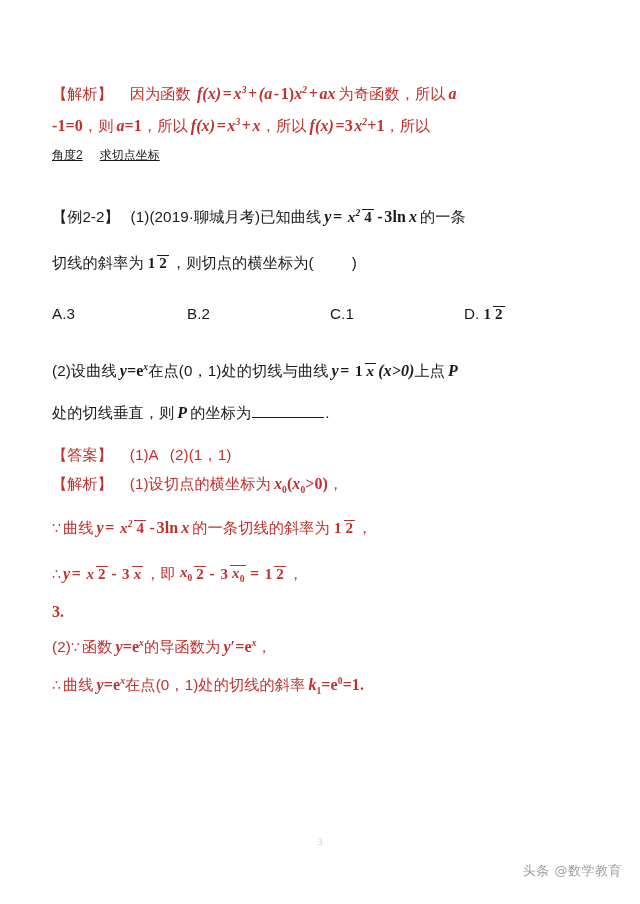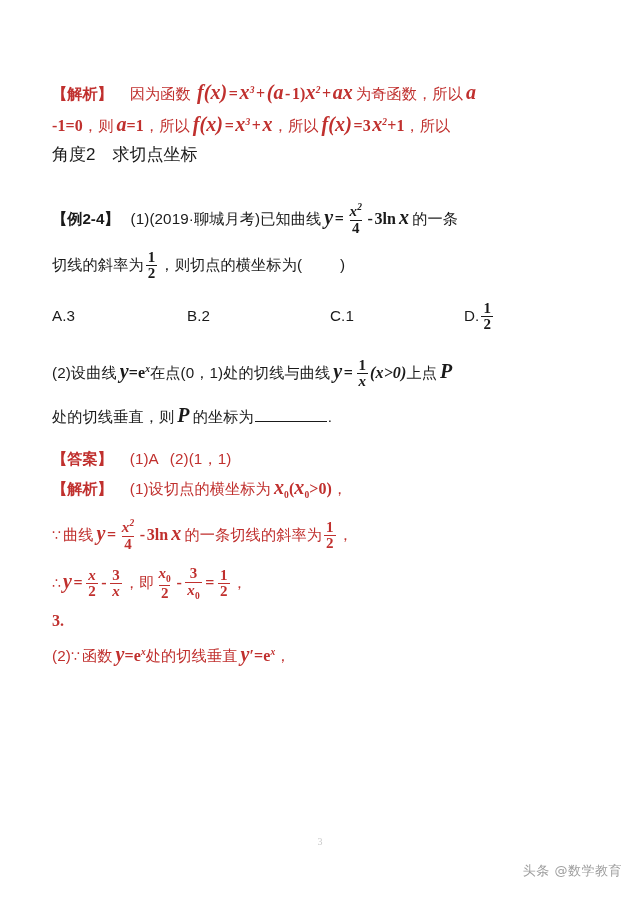--- a/index.html
+++ b/index.html
@@ -38,34 +38,34 @@
     display: block;
     font-size: 15.2px;
     line-height: 29px;
     white-space: nowrap;
     letter-spacing: 0.1px;
   }
   .line.tall {
     line-height: 46px;
   }
   .bracket-label {
-    font-weight: 700;
+    font-weight: 400;
     letter-spacing: 0px;
   }
   .gap-lg { display:inline-block; width: 17px; }
   .gap-md { display:inline-block; width: 11px; }
   .gap-sm { display:inline-block; width: 6px; }
   .gap-xs { display:inline-block; width: 3px; }
 
   
   .v {
     font-style: italic;
     font-family: "Liberation Serif", "DejaVu Serif", serif;
     font-weight: 700;
-    font-size: 20px;
+    font-size: 16px;
   }
   .vn {
     font-family: "Liberation Serif", "DejaVu Serif", serif;
     font-weight: 700;
     font-size: 16px;
   }
   .op {
     font-family: "Liberation Serif", "DejaVu Serif", serif;
     font-weight: 700;
     font-size: 16px;
@@ -81,21 +81,20 @@
   sub.idx {
     font-size: 9.5px;
     vertical-align: sub;
     font-family: "Liberation Serif", serif;
     font-weight: 700;
     font-style: normal;
   }
   
   .frac {
     display: inline-flex;
-    flex-direction: column;
     align-items: center;
     vertical-align: middle;
     font-family: "Liberation Serif", "DejaVu Serif", serif;
     font-weight: 700;
     font-size: 15px;
     line-height: 1.04;
     margin: 0 2px;
     position: relative;
     top: -0.5px;
   }
@@ -114,24 +113,25 @@
   .blank-ul {
     display: inline-block;
     width: 72px;
     border-bottom: 1.6px solid #c0302e;
     height: 11px;
     margin: 0 1px;
   }
   .paren-space { display: inline-block; width: 38px; }
 
   .section-head {
-    font-size: 17px;
+    font-size: 12px;
     line-height: 30px;
     color: #1a1a1a;
     white-space: nowrap;
+    text-decoration: underline;
   }
   .spacer-24 { height: 24px; }
   .spacer-10 { height: 10px; }
   .spacer-8  { height: 8px; }
 
   .pagenum {
     position: absolute;
     left: 0;
     right: 0;
     top: 836px;
@@ -172,21 +172,21 @@
     </div>
 
 
     <div class="section-head">
       <span>角度2</span><span class="gap-lg"></span><span>求切点坐标</span>
     </div>
 
     <div class="spacer-24"></div>
 
     <div class="line tall black">
-      <span class="bracket-label">【例2-4】</span><span class="gap-md"></span><span>(1)(2019·聊城月考)已知曲线</span><span class="gap-xs"></span><span class="v">y</span><span class="op">=</span><span class="frac">
+      <span class="bracket-label">【例2-2】</span><span class="gap-md"></span><span>(1)(2019·聊城月考)已知曲线</span><span class="gap-xs"></span><span class="v">y</span><span class="op">=</span><span class="frac">
           <span class="num"><span>x</span><sup class="exp">2</sup></span>
           <span class="den" style="font-style:normal">4</span>
         </span><span class="op">-</span><span class="vn">3ln</span><span class="gap-xs"></span><span class="v">x</span><span class="gap-xs"></span><span>的一条</span>
     </div>
 
     <div class="line tall black">
       <span>切线的斜率为</span><span class="frac up">
           <span class="num">1</span>
           <span class="den">2</span>
         </span><span>，则切点的横坐标为(</span><span class="paren-space"></span><span>)</span>
@@ -252,21 +252,24 @@
           <span class="den">2</span>
         </span><span>，</span>
     </div>
 
 
     <div class="line red">
       <span class="vn">3.</span>
     </div>
 
     <div class="line red" style="line-height:34px">
-      <span>(2)</span><span class="because">∵</span><span>函数</span><span class="gap-xs"></span><span class="v">y</span><span class="vn">=e</span><sup class="exp">x</sup><span>处的切线垂直</span><span class="gap-xs"></span><span class="v">y</span><span class="vn">′</span><span class="vn">=e</span><sup class="exp">x</sup><span>，</span>
-    </div>
-
+      <span>(2)</span><span class="because">∵</span><span>函数</span><span class="gap-xs"></span><span class="v">y</span><span class="vn">=e</span><sup class="exp">x</sup><span>的导函数为</span><span class="gap-xs"></span><span class="v">y</span><span class="vn">′</span><span class="vn">=e</span><sup class="exp">x</sup><span>，</span>
+    </div>
+
+    <div class="line red" style="line-height:34px">
+      <span class="therefore">∴</span><span>曲线</span><span class="gap-xs"></span><span class="v">y</span><span class="vn">=e</span><sup class="exp">x</sup><span>在点(0，1)处的切线的斜率</span><span class="gap-xs"></span><span class="v">k</span><sub class="idx">1</sub><span class="vn">=e</span><sup class="exp" style="font-style:normal">0</sup><span class="vn">=1</span><span class="vn">.</span>
+    </div>
 
   </div>
 
   <div class="pagenum">3</div>
   <div class="watermark">头条 @数学教育</div>
 </div>
 
 </body></html>

